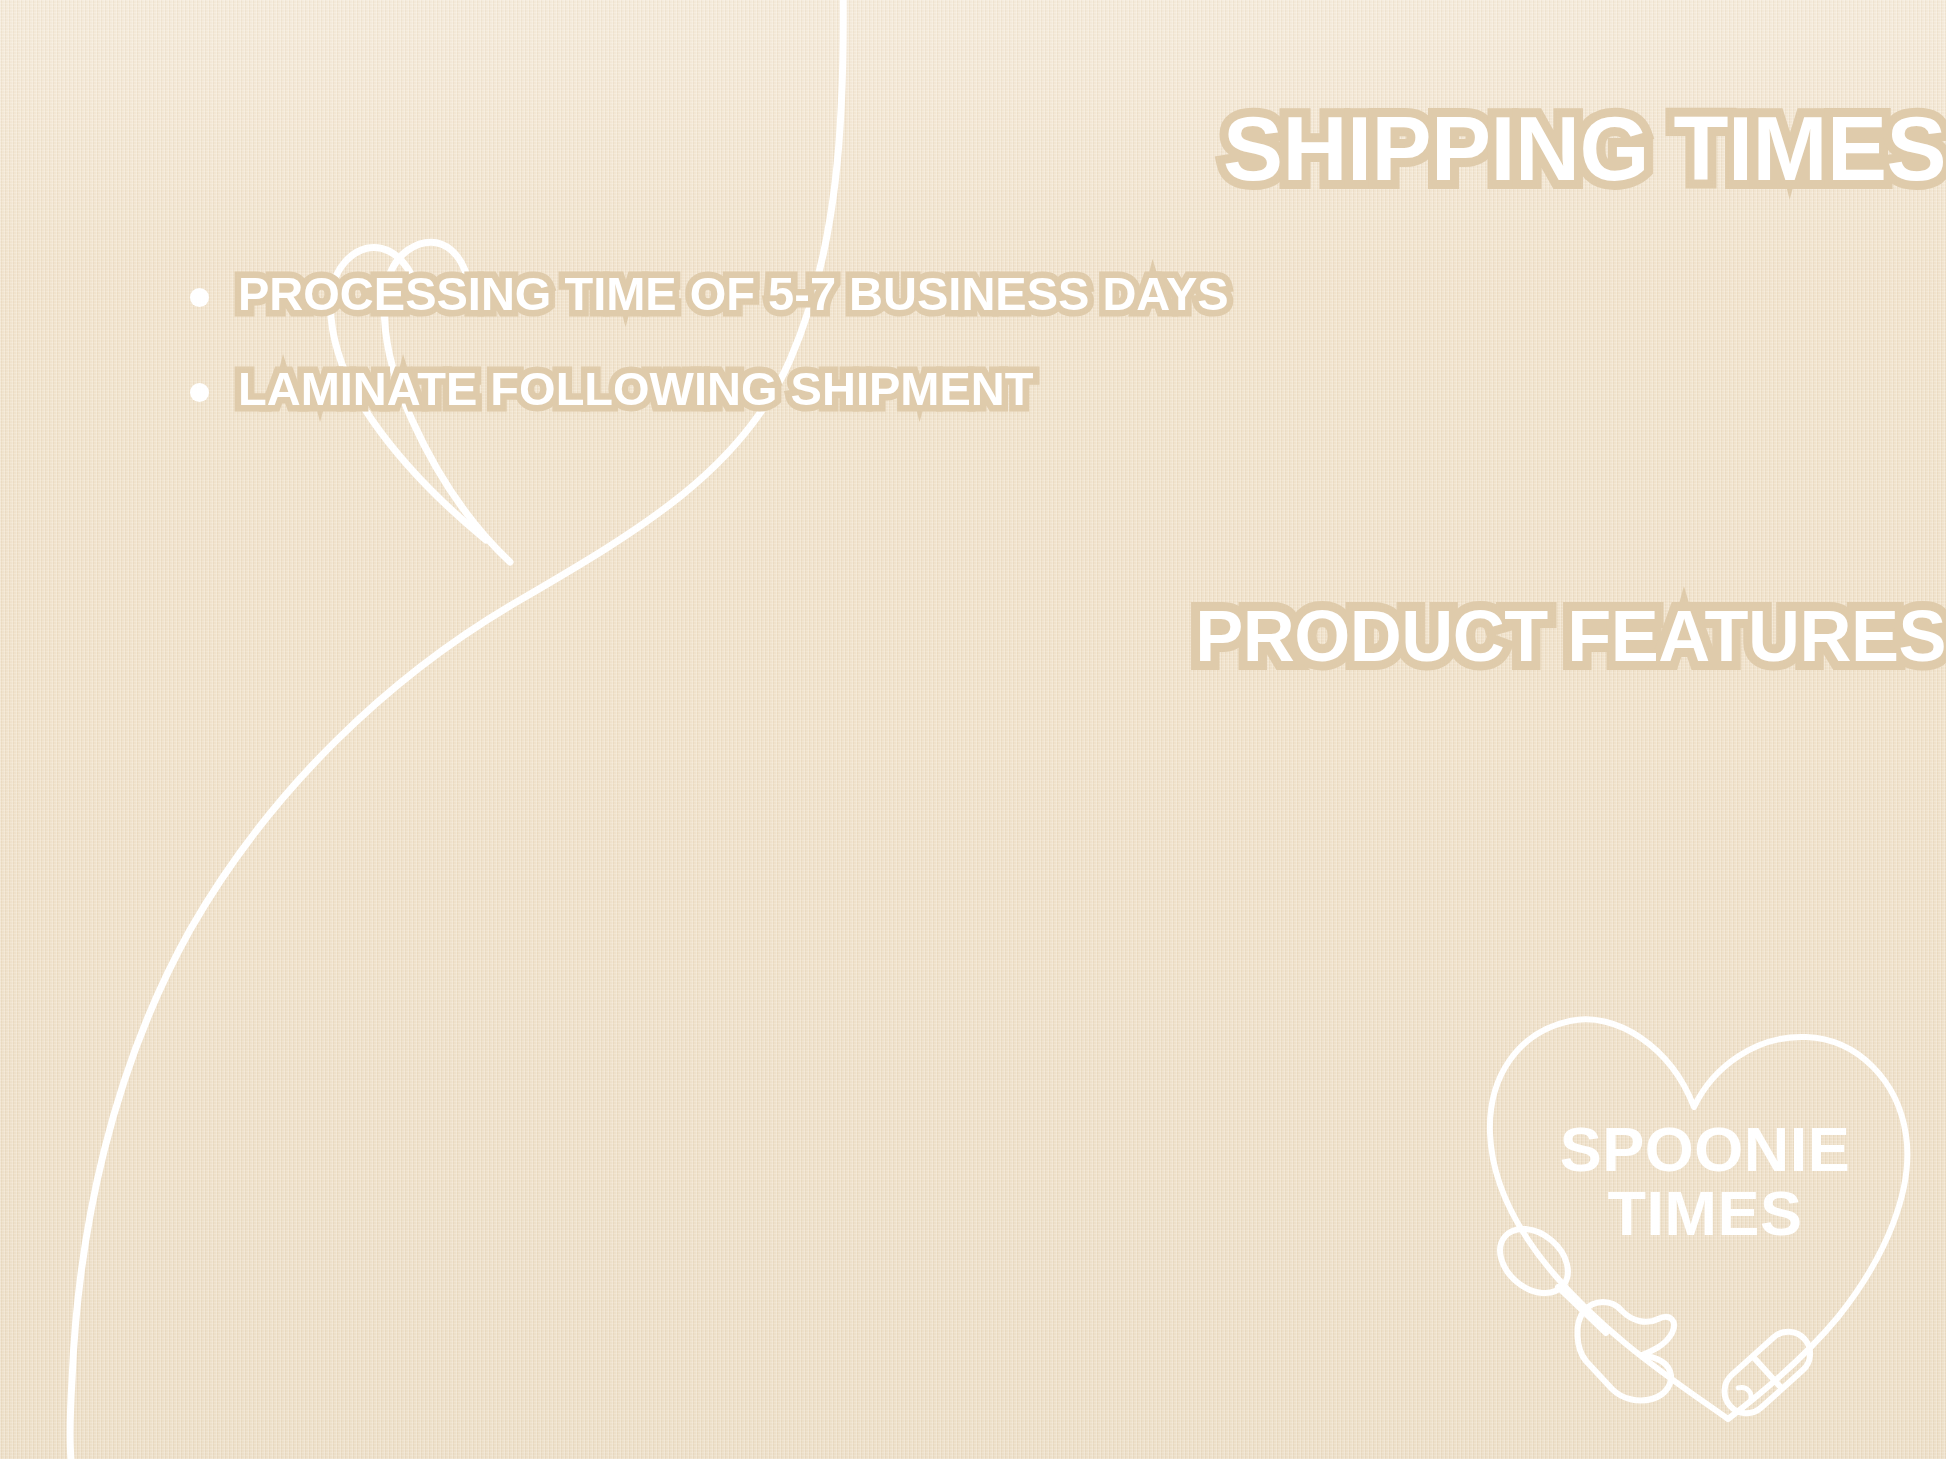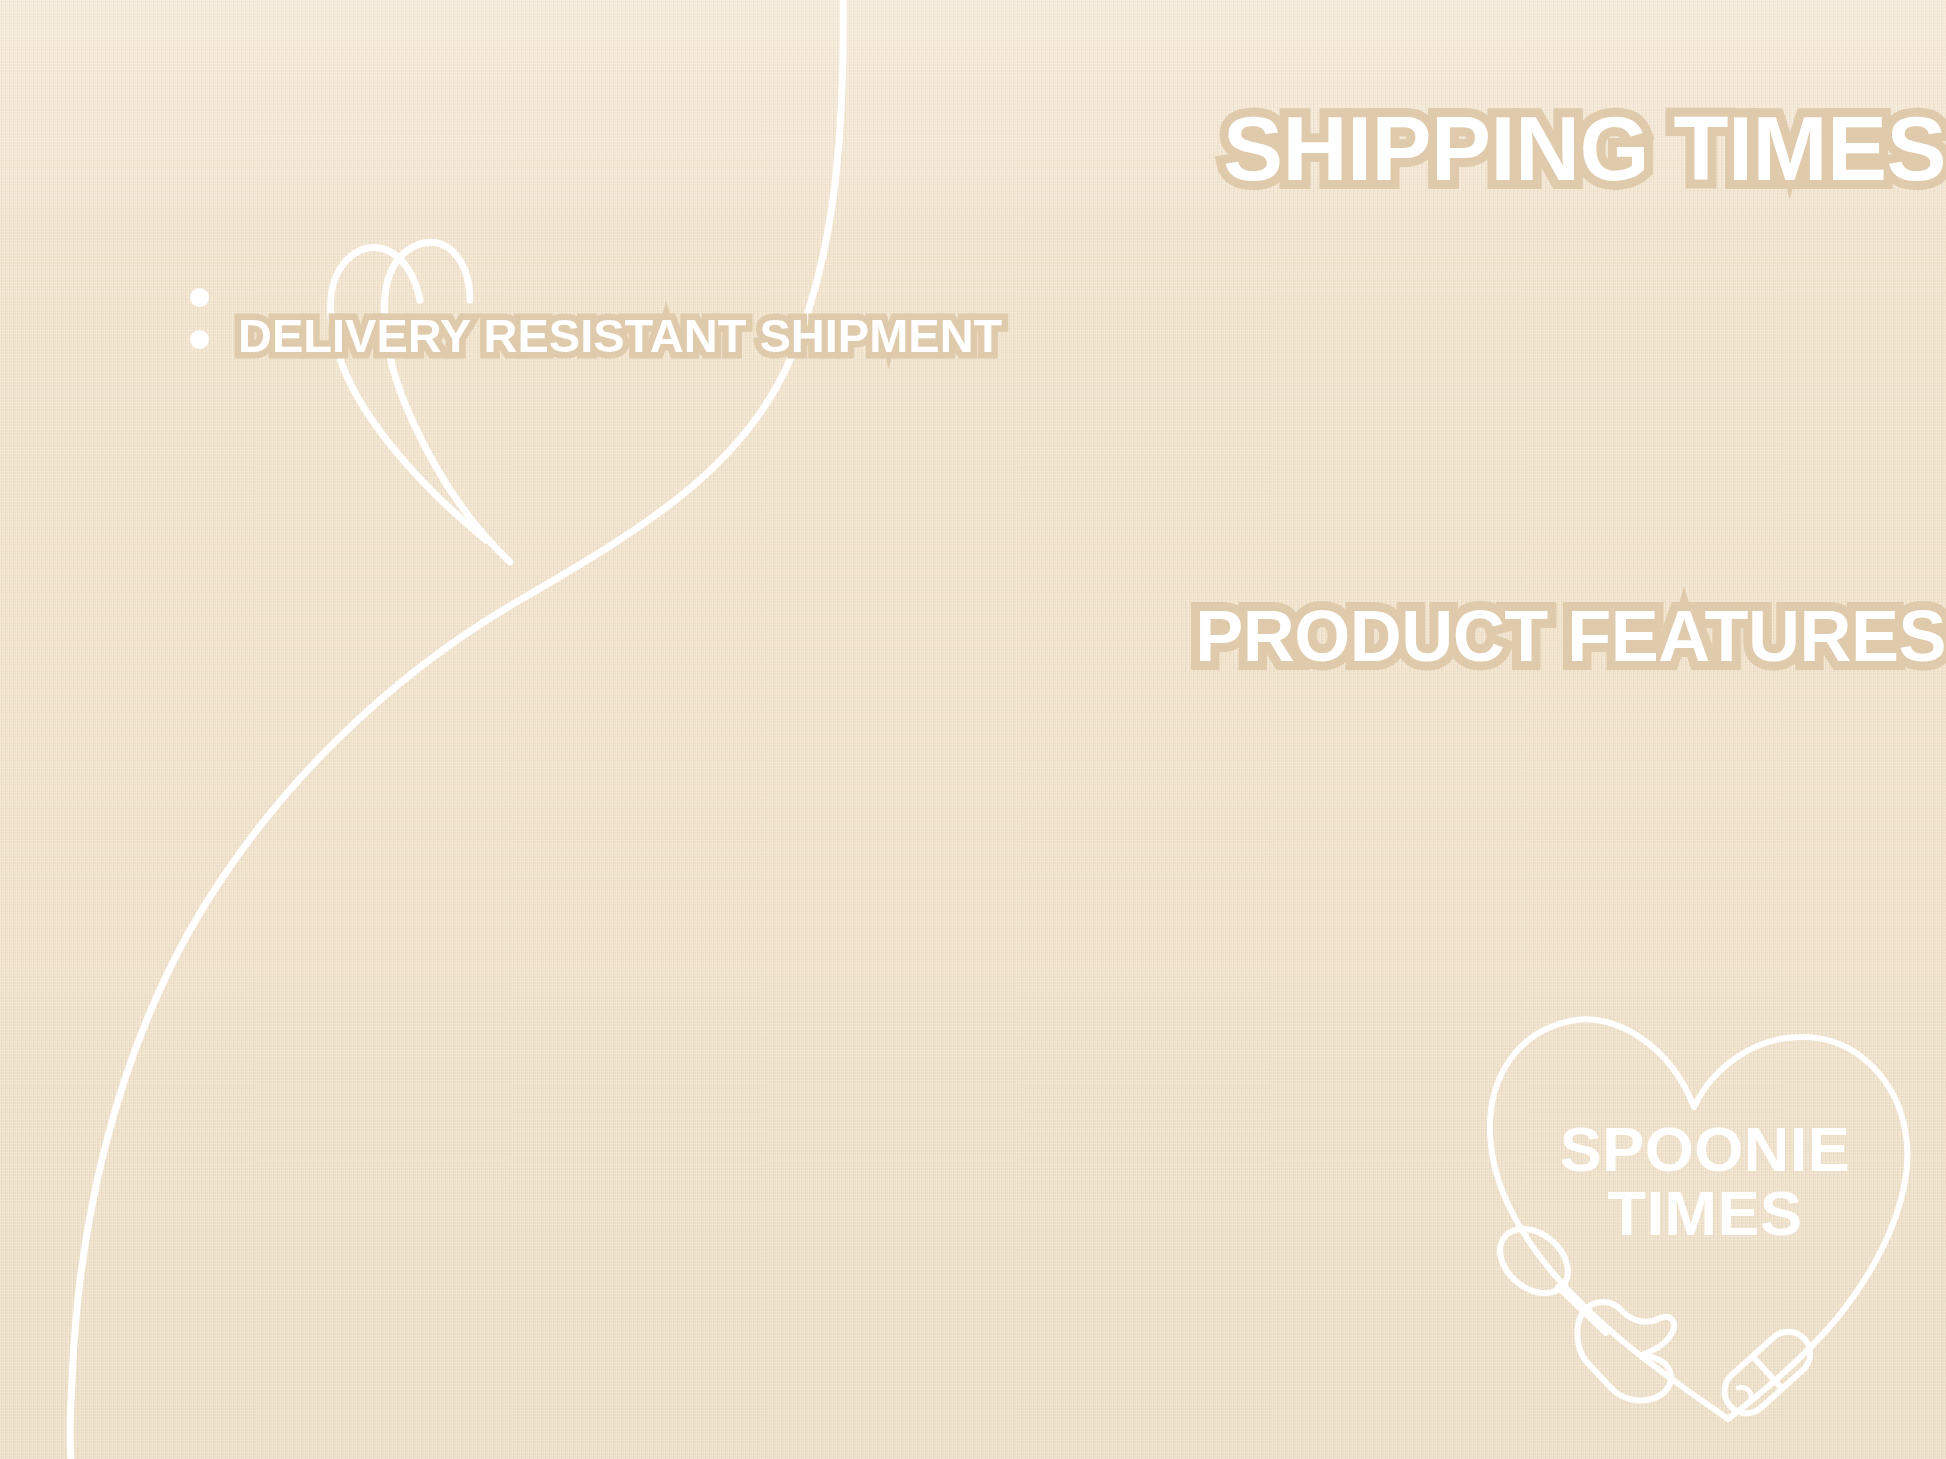--- a/index.html
+++ b/index.html
@@ -168,24 +168,25 @@
              C 408 472, 452 512, 486 540" fill="none" stroke="#ffffff" stroke-width="7" stroke-linecap="round"></path>
   </svg>
 
   <div id="content">
 
     <div class="heading heading-1">SHIPPING TIMES</div>
 
     <ul class="bullets" id="shipping-bullets">
       <li>
         <span class="dot"></span>
+        <span>PROCESSING TIME OF 5-7 BUSINESS DAYS</span>
       </li>
       <li>
         <span class="dot"></span>
-        <span class="ln2">DELIVERY RESISTANT SHIPMENT</span>
+        <span class="ln2">LAMINATE FOLLOWING SHIPMENT</span>
       </li>
     </ul>
 
     <div class="heading heading-2">PRODUCT FEATURES</div>
 
 
     <div id="logo">
       <svg viewBox="0 0 470 460" width="470" height="460">
 
         <path d="M 228 108

